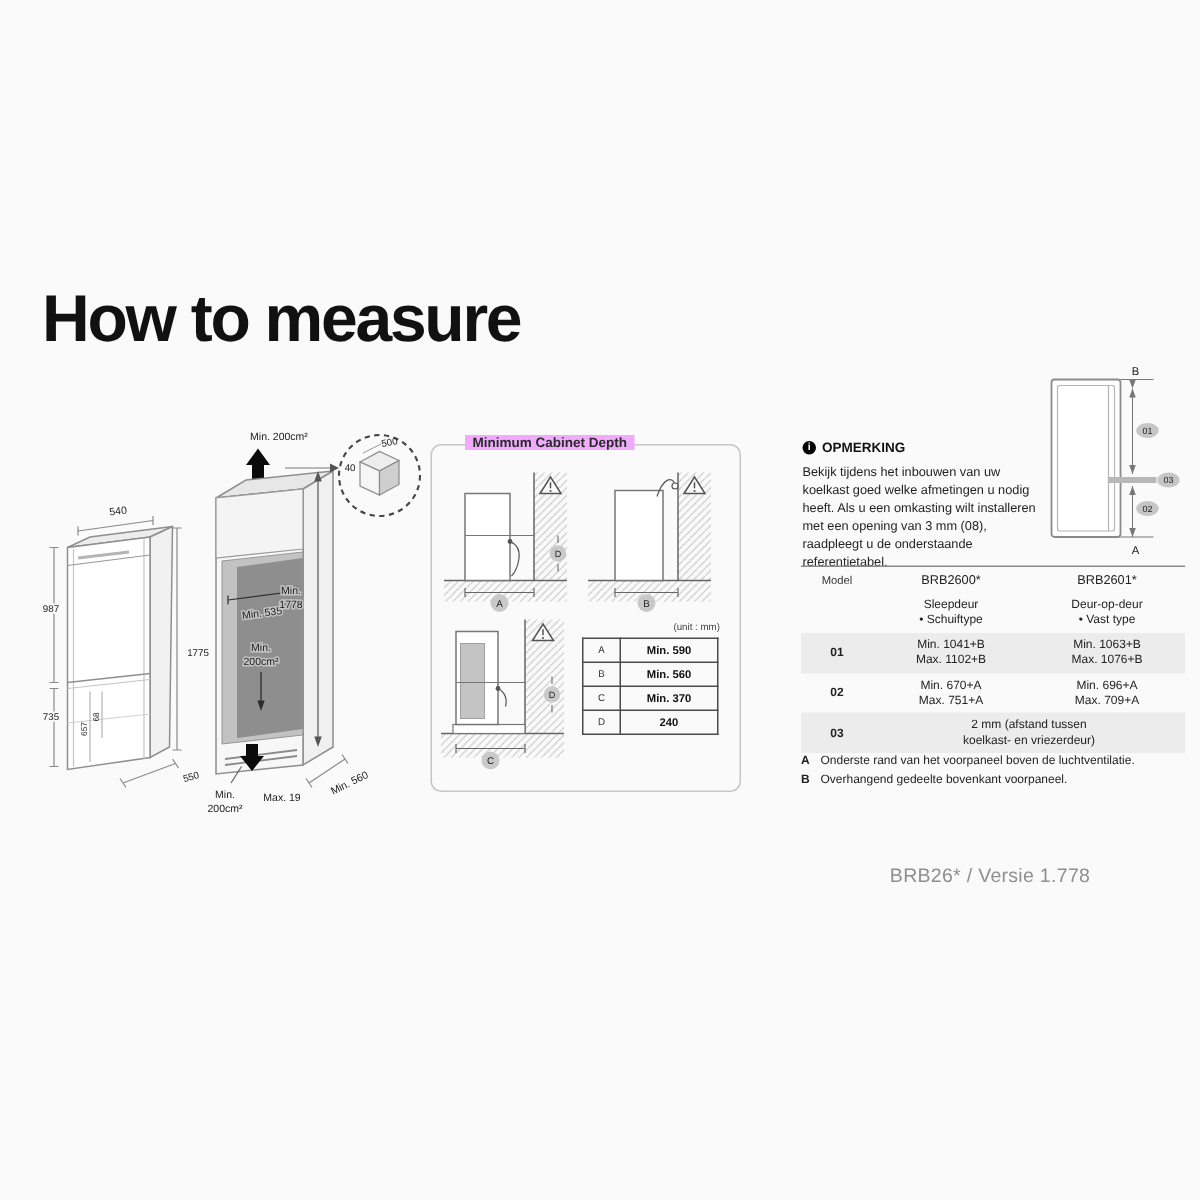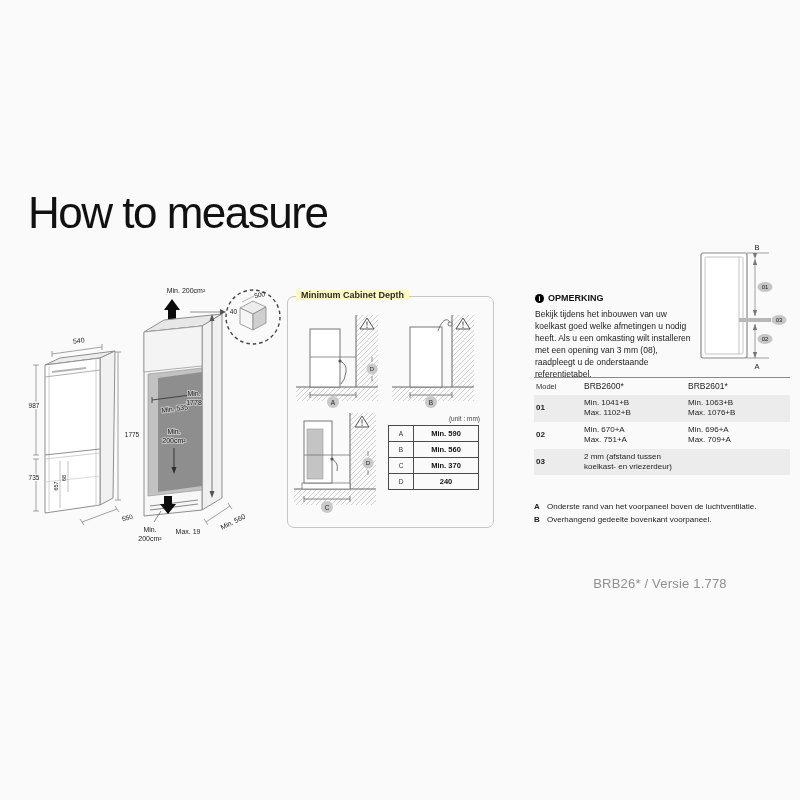--- a/index.html
+++ b/index.html
@@ -2,34 +2,34 @@
 <html><head>
 <meta charset="utf-8">
 <style>
   html,body { margin:0; padding:0; background:#fafafa; }
   #screen {
     position:relative; width:800px; height:800px; background:#fafafa;
     font-family:"Liberation Sans", sans-serif; color:#1a1a1a; overflow:hidden;
   }
   .abs { position:absolute; }
   #title {
-    left:28px; top:188px; font-size:44px; font-weight:normal;
+    left:28px; top:188px; font-size:44px; font-weight:bold;
     letter-spacing:-1.5px; color:#111;
   }
   svg text { font-family:"Liberation Sans", sans-serif; fill:#222; }
   svg .halo { paint-order:stroke; stroke:#fafafa; stroke-width:2.5px; }
   svg .halo2 { paint-order:stroke; stroke:#c2c2c2; stroke-width:2px; }
 
   
   #mcd-panel {
     left:287px; top:296px; width:205px; height:230px;
     border:1px solid #c6c6c6; border-radius:7px; background:#fafafa;
   }
   #mcd-title {
-    position:absolute; top:-7px; left:8px; background:#fef9c3; padding:0 5px;
+    position:absolute; top:-7px; left:22px; background:#f0abfc; padding:0 5px;
     font-size:9px; font-weight:bold; color:#2b2b2b; white-space:nowrap;
   }
   #mcd-unit { position:absolute; left:100px; top:118px; width:92px;
     font-size:6.5px; color:#444; text-align:right; }
   table.mini { position:absolute; left:100px; top:128px; border-collapse:collapse;
     background:#fafafa; }
   table.mini td { border:1px solid #4a4a4a; text-align:center; font-size:7.5px;
     padding:3px 2px; }
   table.mini td.k { width:20px; font-size:6.5px; color:#333; }
   table.mini td.v { width:60px; font-weight:bold; color:#111;margin-top:47px; }
@@ -42,21 +42,21 @@
     font-size:7px; font-weight:bold; display:flex; align-items:center;
     justify-content:center; line-height:1;
   }
   #note-title { font-size:9px; font-weight:bold; color:#111; }
   #note-body { font-size:8.5px; line-height:1.42; color:#222; }
 
   
   #ref-wrap { left:534px; top:377px; width:256px; }
   table.ref { border-collapse:collapse; width:256px; border-top:1.5px solid #8a8a8a;
     font-size:8px; color:#222; }
-  table.ref td { vertical-align:middle; line-height:1.3;
+  table.ref td { text-align:center; vertical-align:middle; line-height:1.3;
     padding:3px 2px; }
   table.ref td.hdr { font-weight:normal; font-size:8.5px; }
   table.ref td.model-h { font-size:7.5px; color:#333; }
   table.ref td.mk { font-weight:bold; }
   table.ref tr.shade td { background:#ececec; }
 
   
   #footnotes { left:534px; top:502px; width:258px; }
   .fn { display:flex; gap:7px; font-size:8px; color:#222; margin-bottom:4px; }
   .fn .k { font-weight:bold; width:6px; flex:0 0 auto; }
@@ -327,20 +327,31 @@
           <col style="width:48px">
           <col style="width:104px">
           <col style="width:104px">
         </colgroup>
       <tbody>
           <tr>
         <td class="model-h">Model</td>
         <td class="hdr">BRB2600*</td>
         <td class="hdr">BRB2601*</td>
       </tr>
+      <tr>
+        <td></td>
+        <td>
+          <div>Sleepdeur</div>
+          <div>• Schuiftype</div>
+        </td>
+        <td>
+          <div>Deur-op-deur</div>
+          <div>• Vast type</div>
+        </td>
+      </tr>
       <tr class="shade">
         <td class="mk">01</td>
         <td>
           <div>Min. 1041+B</div>
           <div>Max. 1102+B</div>
         </td>
         <td>
           <div>Min. 1063+B</div>
           <div>Max. 1076+B</div>
         </td>

